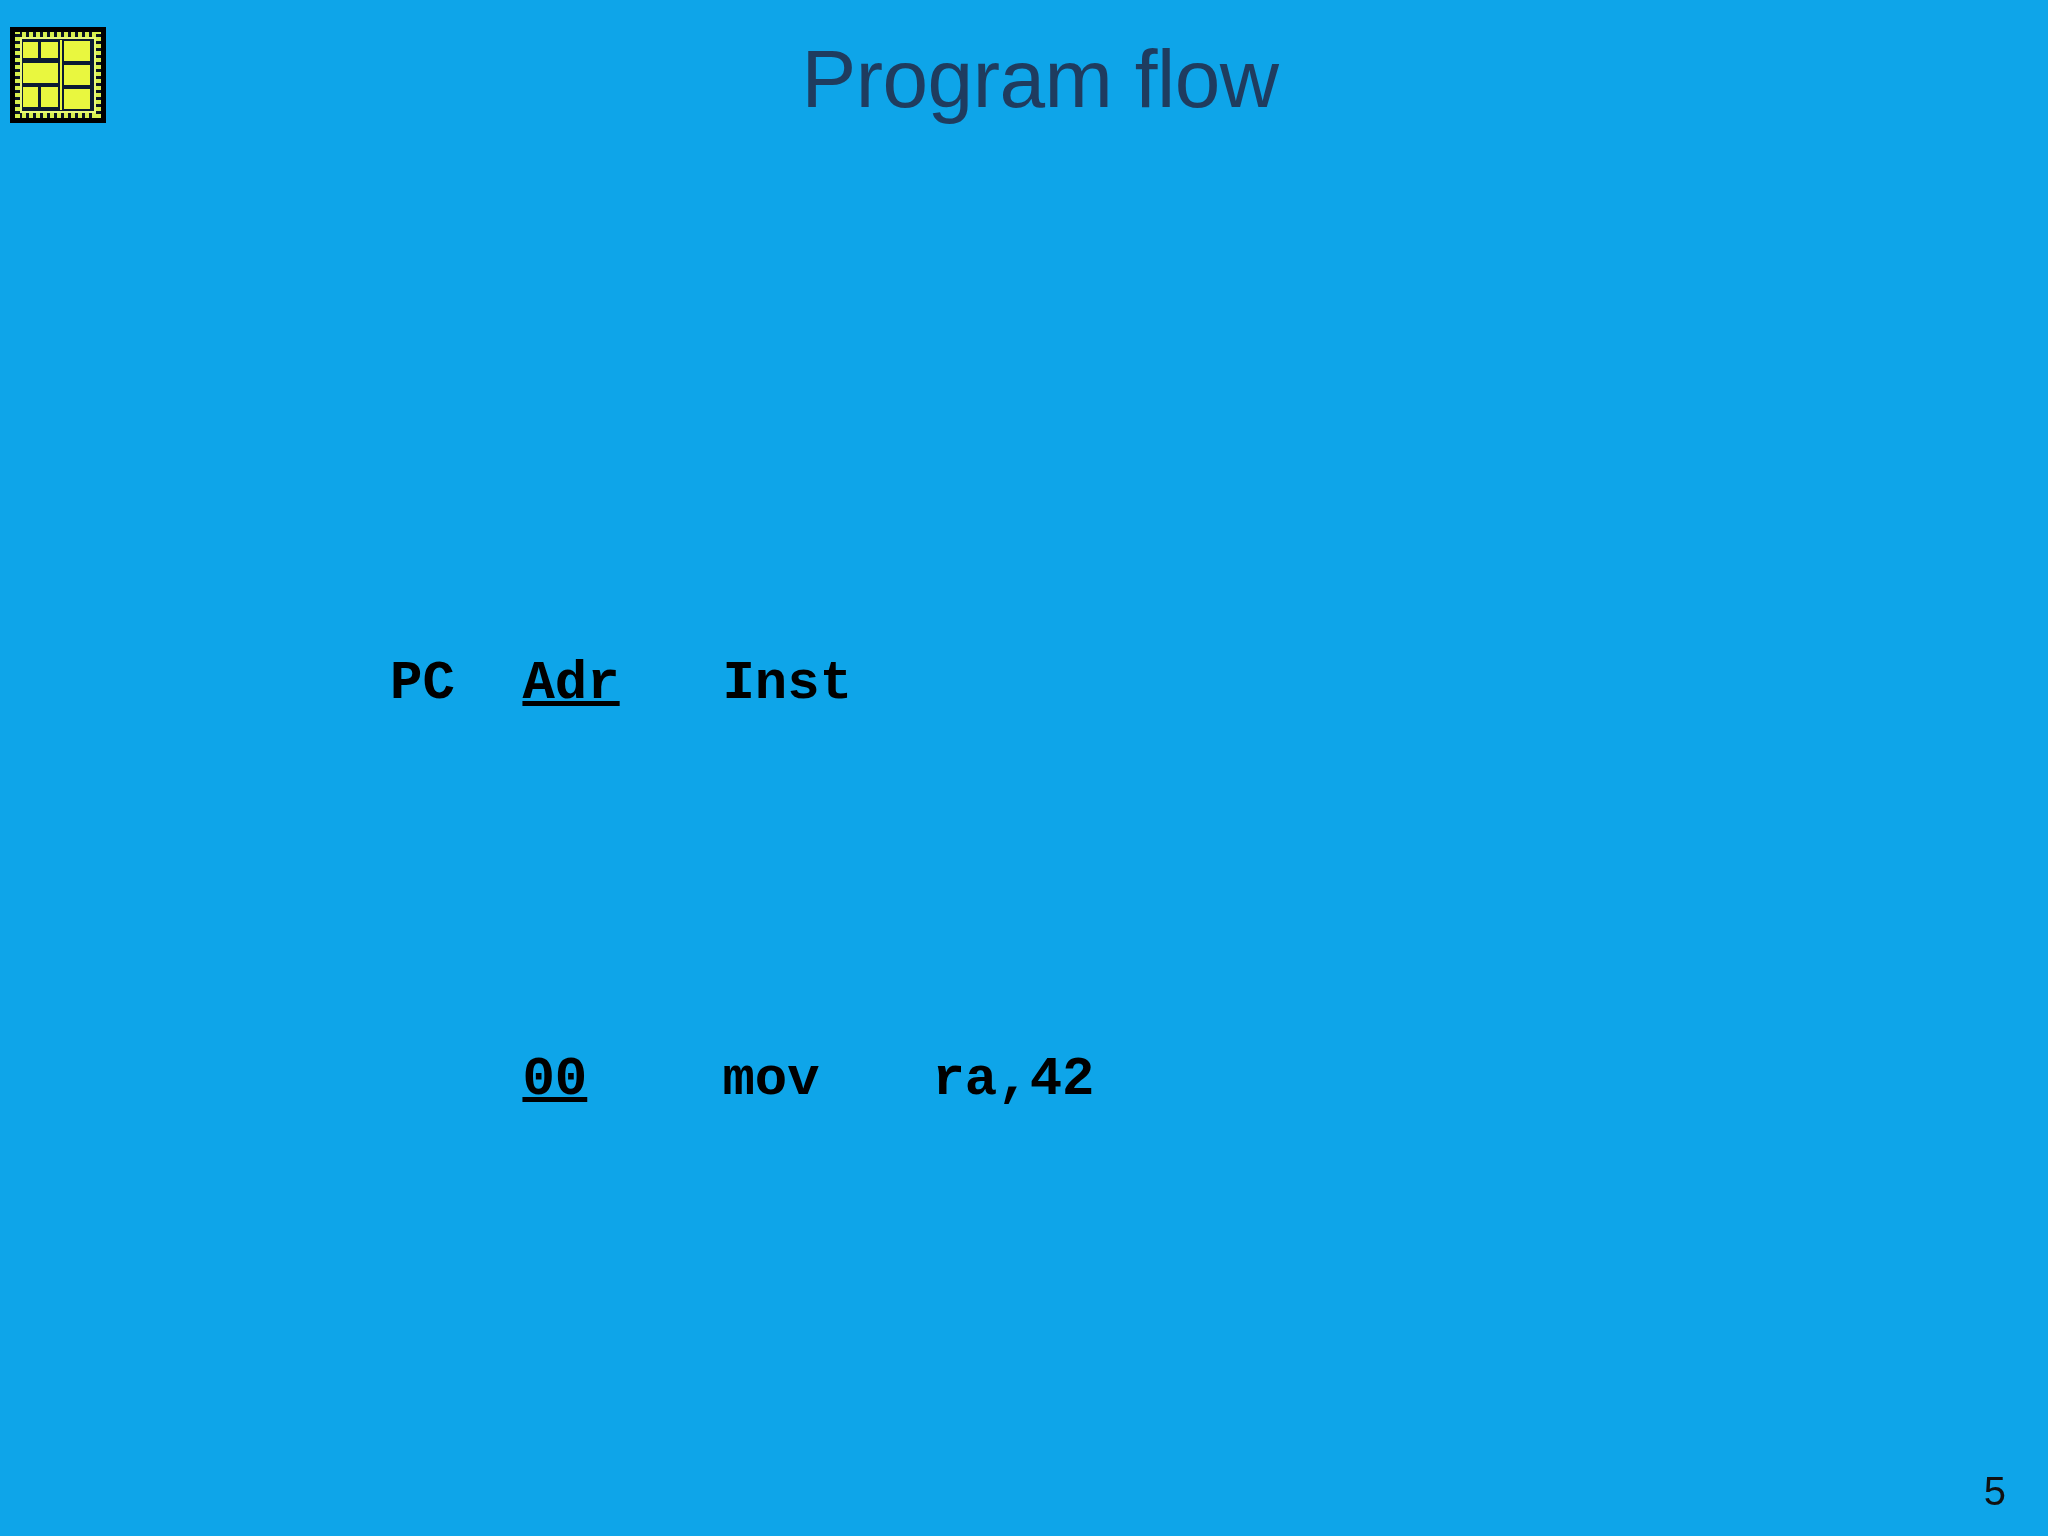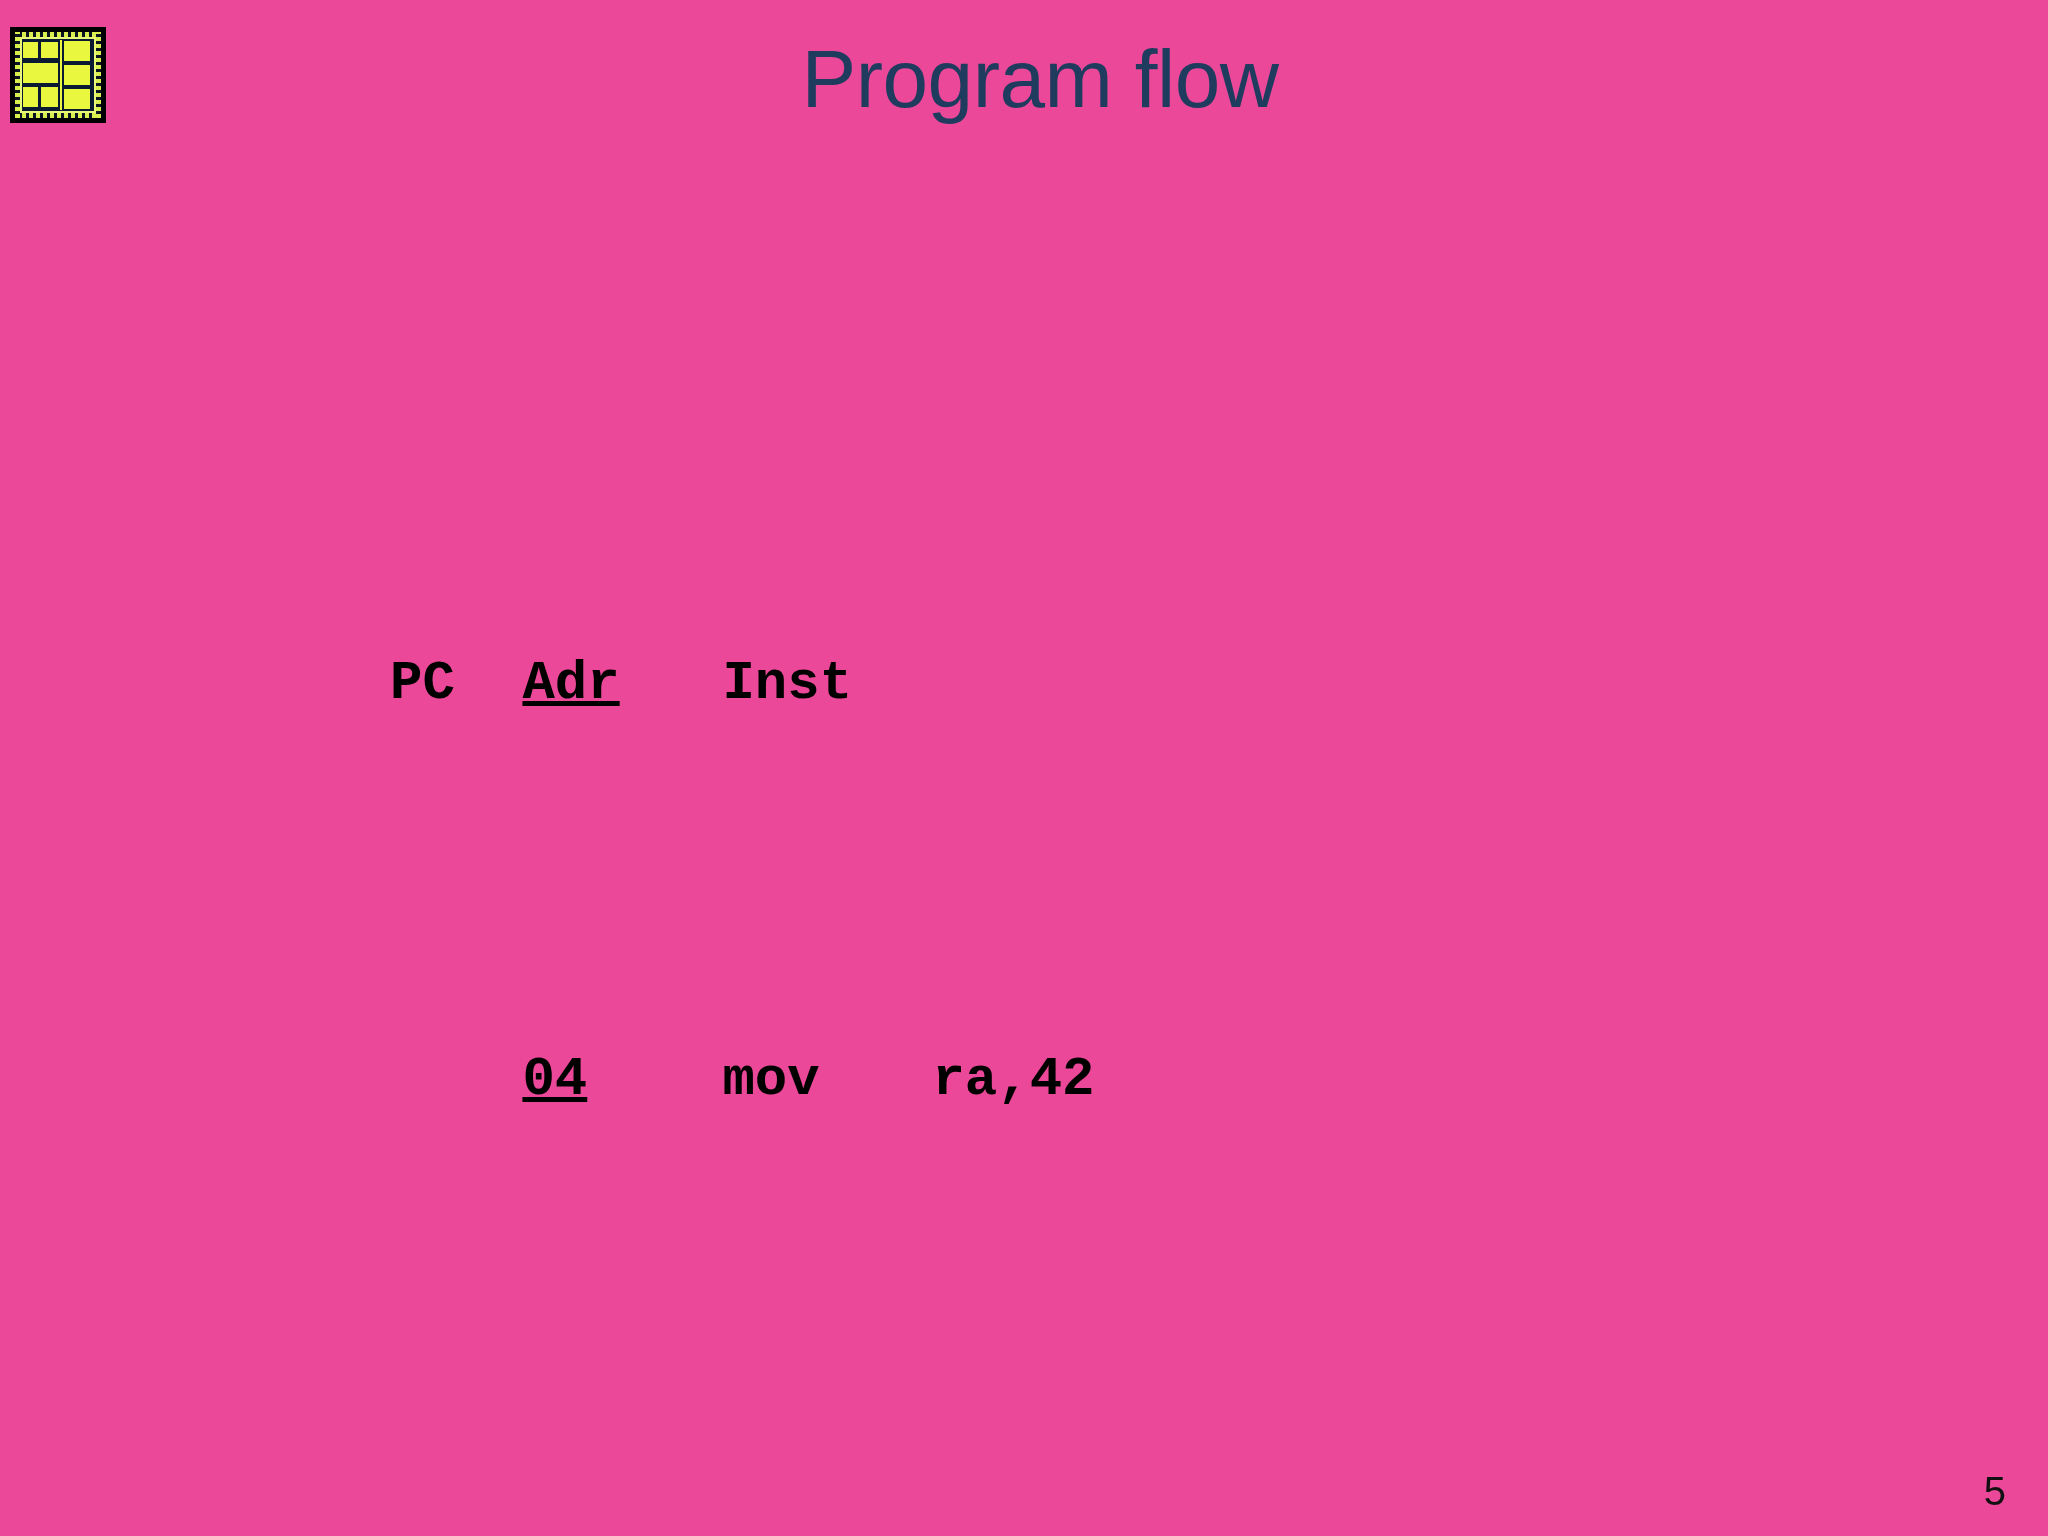--- a/index.html
+++ b/index.html
@@ -12,21 +12,21 @@
     height: 1536px;
     position: relative;
     overflow: hidden;
     font-family: "Liberation Sans", sans-serif;
   }
 
   
   .slide {
     position: absolute;
     inset: 0;
-    background: #ec4899;
+    background: #0ea5e9;
   }
 
   
   .logo {
     position: absolute;
     left: 10px;
     top: 27px;
     width: 96px;
     height: 96px;
     background: #000000;
@@ -185,21 +185,21 @@
 
   <div class="title">Program flow</div>
 
   <div class="listing">
 
     <div class="row">
       <span class="col-pc">PC</span><span class="col-adr">Adr</span><span class="col-inst">Inst</span><span class="col-ops"></span>
     </div>
 
     <div class="row">
-      <span class="col-pc marker"></span><span class="col-adr">04</span><span class="col-inst">mov</span><span class="col-ops">ra,42</span>
+      <span class="col-pc marker"></span><span class="col-adr">00</span><span class="col-inst">mov</span><span class="col-ops">ra,42</span>
     </div>
 
 
     
 
     
 
     
 
     

